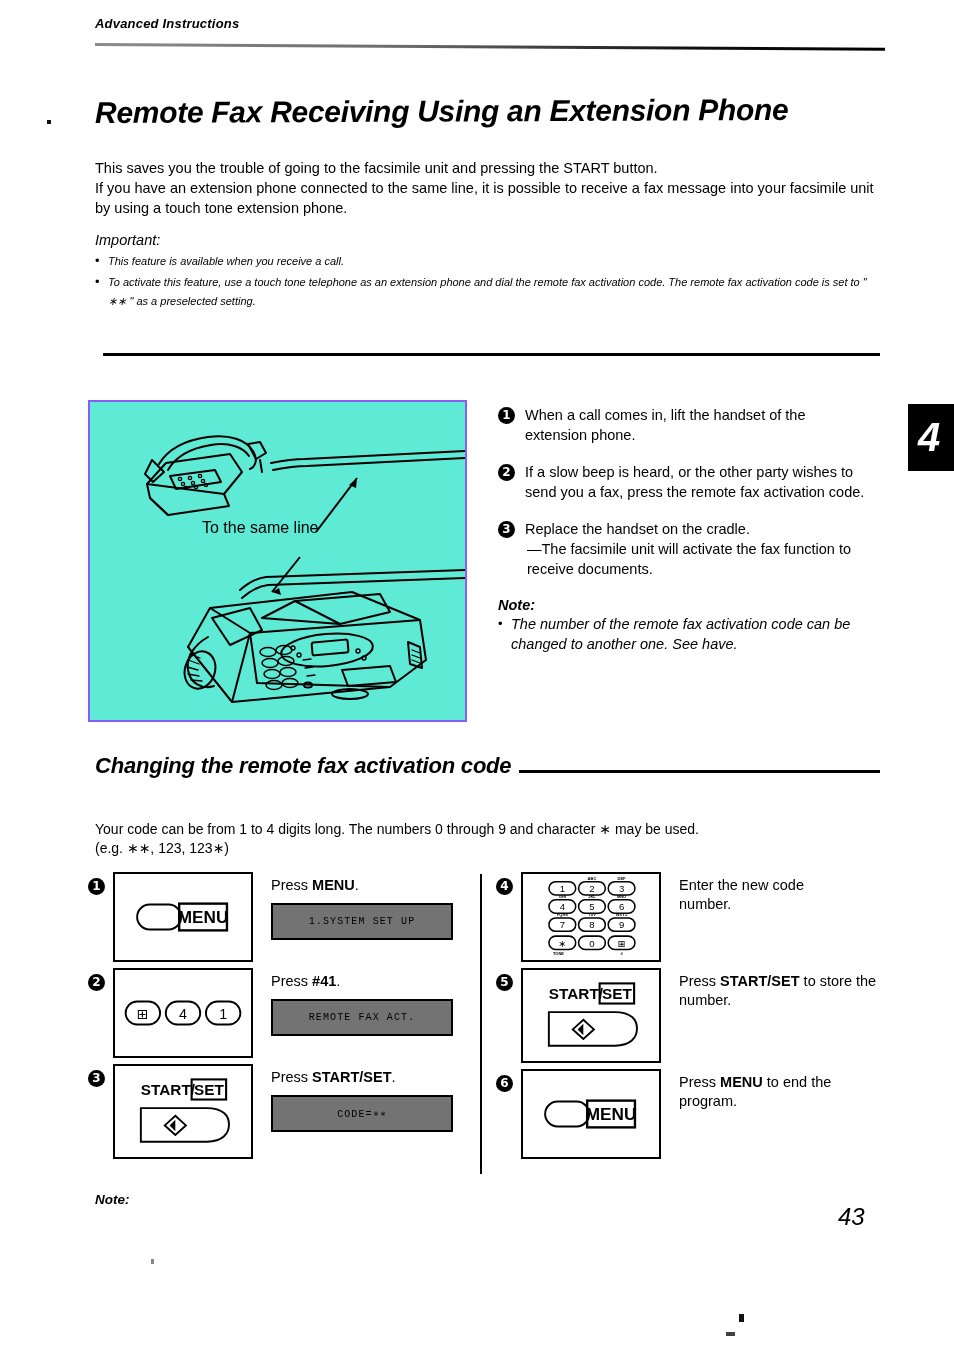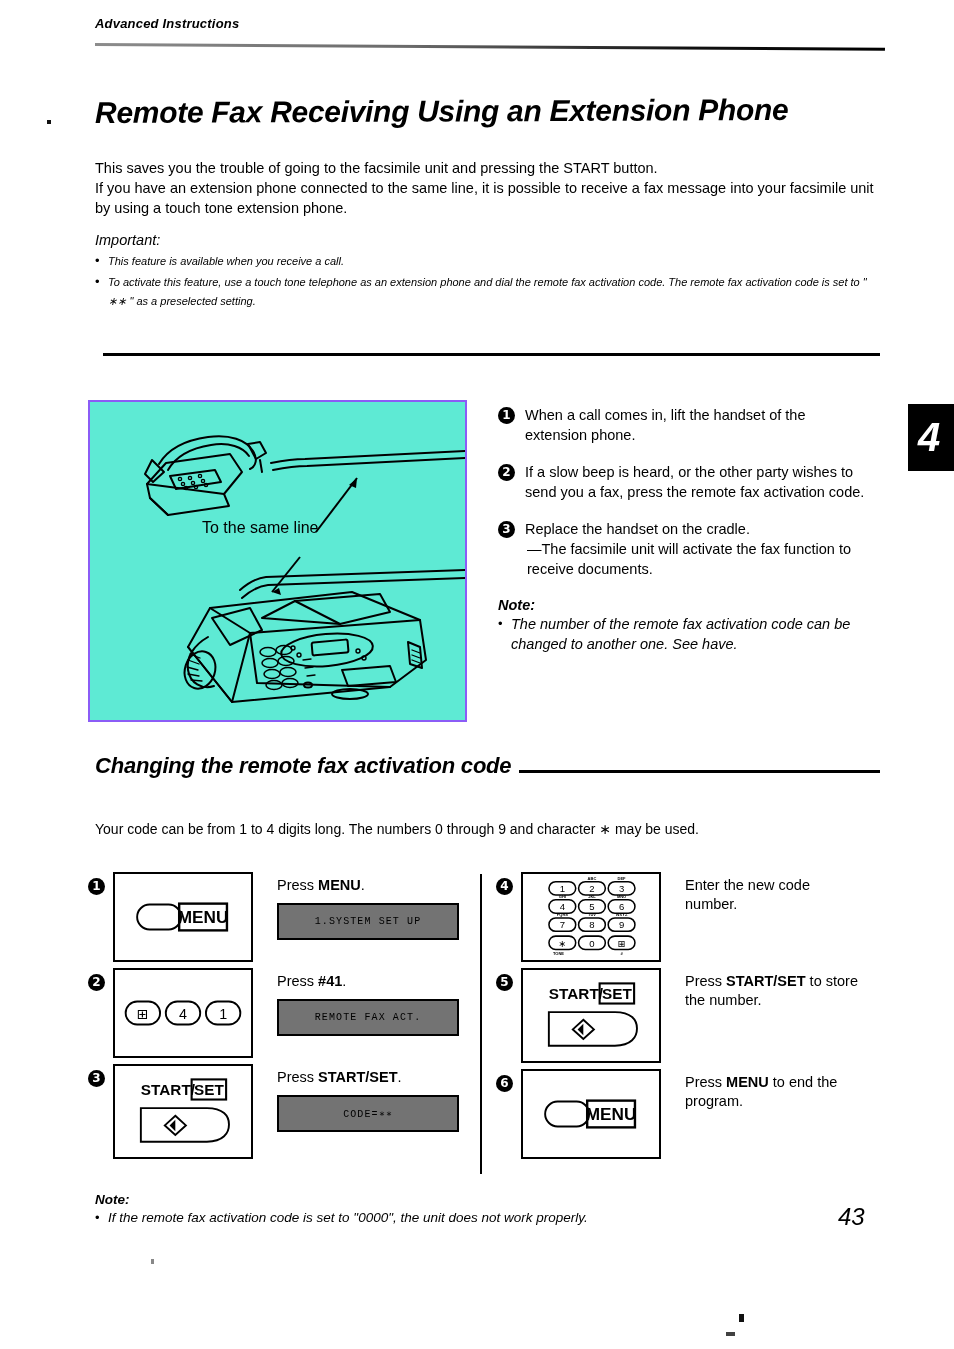--- a/index.html
+++ b/index.html
@@ -105,21 +105,21 @@
     flex:0 0 auto;width:17px;height:17px;border-radius:50%;background:#000;color:#fff;
     font-size:12px;font-weight:bold;line-height:17px;text-align:center;margin-top:6px;
     margin-right:8px;font-family:"DejaVu Sans",sans-serif;
   }
   .pbox{
     flex:0 0 auto;width:140px;height:90px;border:2px solid #000;position:relative;
     background:#fff;box-sizing:border-box;
   }
   .pbox.tall{height:95px;}
   .pbox svg{display:block;width:100%;height:100%;}
-  .pinstr{flex:1;padding-left:24px;padding-top:4px;}
+  .pinstr{flex:1;padding-left:18px;padding-top:4px;}
   .pinstr .line{font-size:14.5px;line-height:19px;}
   .pinstr b{font-weight:bold;}
   .lcd{
     margin-top:8px;border:2px solid #000;width:182px;height:37px;
     display:flex;align-items:center;justify-content:center;
     font-family:"Liberation Mono","DejaVu Sans Mono",monospace;
     font-size:10px;letter-spacing:1.1px;background:#737373;box-sizing:border-box;
   }
 
   
@@ -281,20 +281,21 @@
 
   <div class="chaptab">4</div>
 
   <div class="sec" id="sec-changing">
     <span class="txt">Changing the remote fax activation code</span>
     <span class="rule"></span>
   </div>
 
   <div class="codeintro">
     <div>Your code can be from 1 to 4 digits long. The numbers 0 through 9 and character ∗ may be used.</div>
+    <div>(e.g. ∗∗, 123, 123∗)</div>
   </div>
 
   <div class="proc">
     <div class="proc-div"></div>
 
     <div class="proc-col left">
 
       <div class="prow">
         <div class="pnum">1</div>
         <div class="pbox">
@@ -430,23 +431,20 @@
           </svg>
         </div>
         <div class="pinstr">
           <div class="line"><span>Press </span><b>MENU</b><span> to end the program.</span></div>
         </div>
       </div>
     </div>
   </div>
 
   <div class="botnote-h">Note:</div>
-  <div class="botnote">
-    <div class="li">If the remote fax activation code is set to "0000", the unit does not work properly.</div>
-  </div>
   <div class="pageno">43</div>
 
   <div class="artifact" id="art1"></div>
   <div class="artifact" id="art2"></div>
   <div class="artifact" id="art3"></div>
   <div class="artifact" id="art4"></div>
 
 </div>
 
 </body></html>

